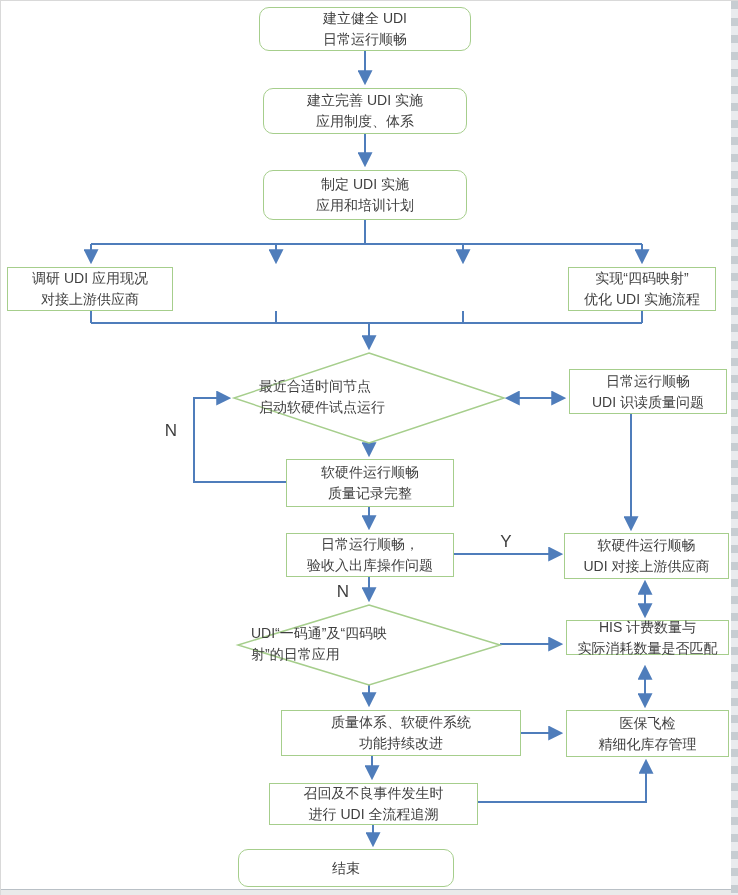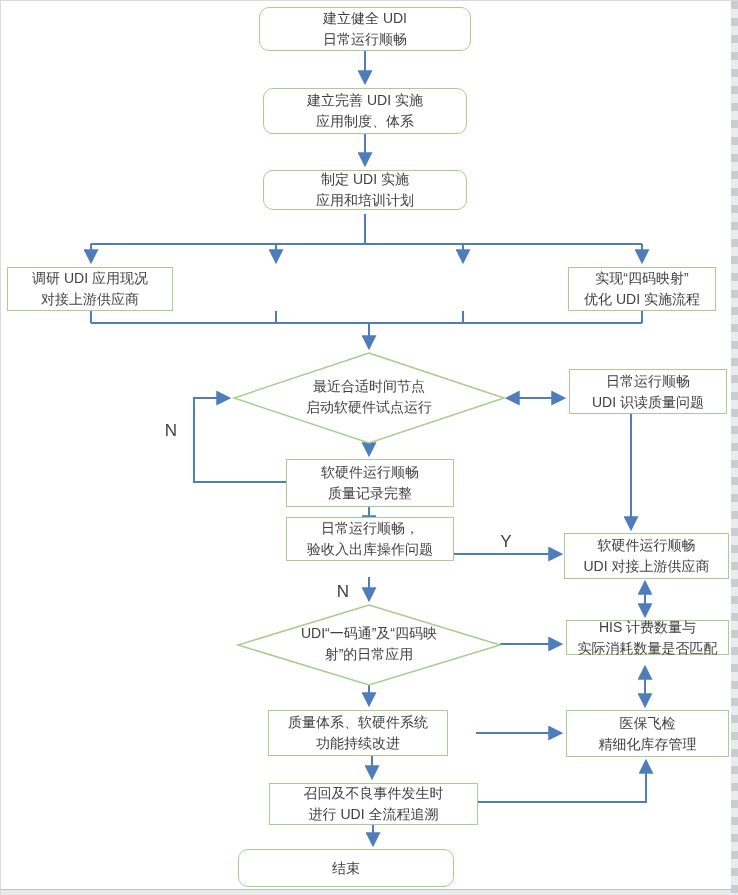--- a/index.html
+++ b/index.html
@@ -14,21 +14,21 @@
   .layer{position:absolute; left:0; top:0; width:738px; height:895px;}
   .box{
     position:absolute; box-sizing:border-box;
     border:1.5px solid #a6ce8c; background:#ffffff;
     display:flex; flex-direction:column; align-items:center; justify-content:center;
     font-size:14px; line-height:21px; text-align:center; white-space:nowrap;
   }
   .round{border-radius:10px;}
   .dtext{
     position:absolute; text-align:center; font-size:14px; line-height:21px;
-    white-space:nowrap; display:flex; flex-direction:column; align-items:center;
+    white-space:nowrap; display:flex; flex-direction:column; align-items:flex-start;
   }
   .lbl{
     position:absolute; font-size:17px; color:#3f3f3f; width:24px; text-align:center;
   }
   .edge-bottom-line{position:absolute; left:0; top:888px; width:730px; height:1px; background:#b9c0c6;}
   .edge-bottom-fill{position:absolute; left:0; top:889px; width:730px; height:6px; background:#eaeaea;}
   .edge-right-strip{
     position:absolute; top:0; left:730px; width:8px; height:895px;
     background:repeating-linear-gradient(180deg,#c7cdd2 0 8px,#e9ebee 8px 17px);
   }
@@ -95,21 +95,21 @@
   </svg>
 
   <div class="box round" style="left:258px;top:6px;width:212px;height:44px">
     <span>建立健全 UDI</span>
     <span>日常运行顺畅</span>
   </div>
   <div class="box round" style="left:262px;top:87px;width:204px;height:46px">
     <span>建立完善 UDI 实施</span>
     <span>应用制度、体系</span>
   </div>
-  <div class="box round" style="left:262px;top:169px;width:204px;height:40px">
+  <div class="box round" style="left:262px;top:169px;width:204px;height:50px">
     <span>制定 UDI 实施</span>
     <span>应用和培训计划</span>
   </div>
 
   <div class="box" style="left:6px;top:266px;width:166px;height:44px">
     <span>调研 UDI 应用现况</span>
     <span>对接上游供应商</span>
   </div>
   <div class="box" style="left:567px;top:266px;width:148px;height:44px">
     <span>实现“四码映射”</span>
@@ -124,41 +124,41 @@
   <div class="box" style="left:568px;top:368px;width:158px;height:45px">
     <span>日常运行顺畅</span>
     <span>UDI 识读质量问题</span>
   </div>
 
   <div class="box" style="left:285px;top:458px;width:168px;height:48px">
     <span>软硬件运行顺畅</span>
     <span>质量记录完整</span>
   </div>
 
-  <div class="box" style="left:285px;top:516px;width:168px;height:44px">
+  <div class="box" style="left:285px;top:532px;width:168px;height:44px">
     <span>日常运行顺畅，</span>
     <span>验收入出库操作问题</span>
   </div>
 
   <div class="box" style="left:563px;top:532px;width:165px;height:46px">
     <span>软硬件运行顺畅</span>
     <span>UDI 对接上游供应商</span>
   </div>
 
   <div class="dtext" style="left:250px;top:622px;width:236px">
     <span>UDI“一码通”及“四码映</span>
     <span>射”的日常应用</span>
   </div>
 
   <div class="box" style="left:565px;top:619px;width:163px;height:35px">
     <span>HIS 计费数量与</span>
     <span>实际消耗数量是否匹配</span>
   </div>
 
-  <div class="box" style="left:267px;top:709px;width:180px;height:46px">
+  <div class="box" style="left:280px;top:709px;width:240px;height:46px">
     <span>质量体系、软硬件系统</span>
     <span>功能持续改进</span>
   </div>
 
   <div class="box" style="left:565px;top:709px;width:163px;height:47px">
     <span>医保飞检</span>
     <span>精细化库存管理</span>
   </div>
 
   <div class="box" style="left:268px;top:782px;width:209px;height:42px">

